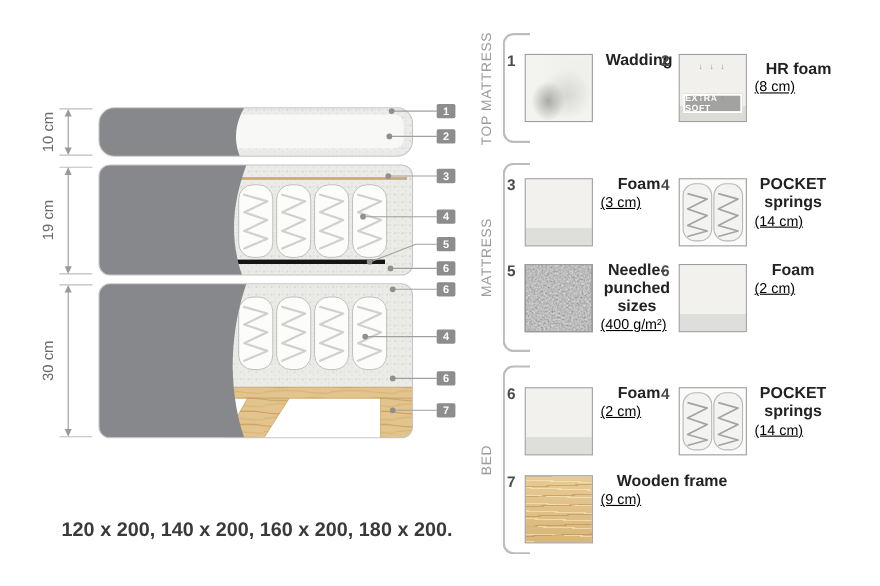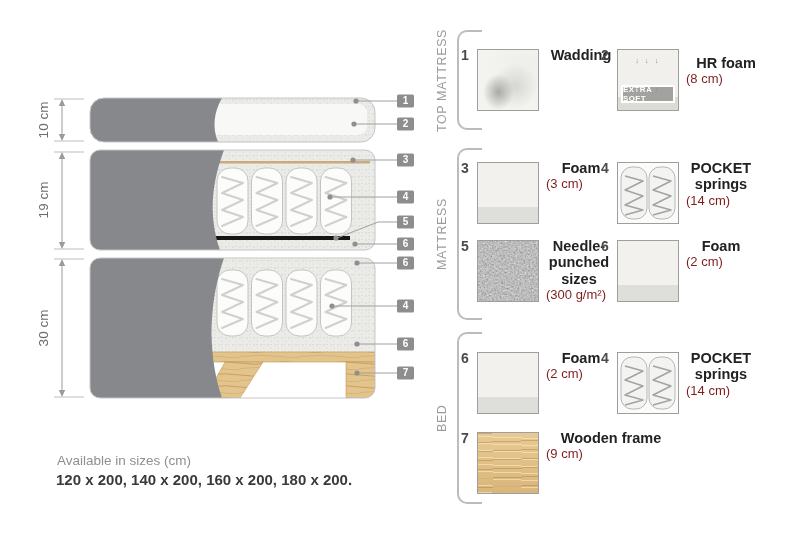--- a/index.html
+++ b/index.html
@@ -20,28 +20,28 @@
       radial-gradient(22px 26px at 34% 70%, #a9a9a6 0%, rgba(169,169,166,0) 70%),
       radial-gradient(30px 30px at 62% 60%, #d6d6d2 0%, rgba(214,214,210,0) 75%),
       radial-gradient(44px 44px at 76% 28%, #eeeeeb 0%, rgba(238,238,235,0) 85%),
       #f3f3f0;}
   .swatch-wood{background:
       repeating-linear-gradient(178deg, rgba(164,117,52,.38) 0 1px, rgba(0,0,0,0) 1px 9px),
       repeating-linear-gradient(2deg, rgba(255,238,198,.55) 0 1px, rgba(0,0,0,0) 1px 7px),
       linear-gradient(#e7ca94, #d9b67a);}
   .lbl{position:absolute;line-height:1.13;}
   .lbl .nm{display:block;font-size:14.5px;font-weight:bold;color:#222;text-align:center;}
-  .lbl .sz{display:block;font-size:13px;color:#7f1d1d;margin-top:1px;white-space:nowrap;}
+  .lbl .sz{display:block;font-size:13px;color:#000000;margin-top:1px;white-space:nowrap;text-decoration:underline;}
   .badge{position:absolute;left:3px;right:3px;top:35px;height:14px;background:#a2a2a0;border:2px solid #ffffff;
          color:#fff;font-size:8px;font-weight:bold;letter-spacing:.4px;
          display:flex;align-items:center;justify-content:center;}
   .b-arrows{position:absolute;left:0;right:0;text-align:center;font-size:7.5px;color:#8f8f8f;letter-spacing:2px;}
   
   .avail{position:absolute;left:57px;top:453px;font-size:13.5px;color:#8f8f8f;}
-  .sizes{position:absolute;left:56px;top:471px;font-size:15px;font-weight:bold;color:#3a3a3a;}
+  .sizes{position:absolute;left:56px;top:471px;font-size:18px;font-weight:bold;color:#3a3a3a;}
 </style>
 </head>
 <body>
 
 <div class="stage">
 
   <svg class="abs" style="left:0;top:0;" width="430" height="533" viewBox="0 0 430 533">
     <defs>
       <pattern id="speck" patternUnits="userSpaceOnUse" width="7" height="7">
         <rect width="7" height="7" fill="#ebebe8"></rect>
@@ -248,21 +248,21 @@
         <filter id="feltN" x="0" y="0" width="100%" height="100%">
           <feTurbulence type="fractalNoise" baseFrequency="0.55" numOctaves="3" seed="4"></feTurbulence>
           <feColorMatrix type="matrix" values="0.3 0.3 0.3 0 0.05  0.3 0.3 0.3 0 0.05  0.3 0.3 0.3 0 0.05  0 0 0 0 1"></feColorMatrix>
         </filter>
       </defs>
       <rect width="60" height="60" filter="url(#feltN)"></rect>
     </svg>
   </div>
   <div class="lbl" style="left:546px;top:238px;width:66px;">
     <span class="nm">Needle-punched sizes</span>
-    <span class="sz">(300 g/m²)</span>
+    <span class="sz">(400 g/m²)</span>
   </div>
 
   <span class="item-num" style="left:601px;top:238px;">6</span>
   <div class="swatch swatch-foam" style="left:617px;top:240px;"></div>
   <div class="lbl" style="left:686px;top:238px;width:70px;">
     <span class="nm">Foam</span>
     <span class="sz">(2 cm)</span>
   </div>
 
   <span class="item-num" style="left:461px;top:350px;">6</span>
@@ -286,16 +286,15 @@
     <span class="sz">(14 cm)</span>
   </div>
 
   <span class="item-num" style="left:461px;top:430px;">7</span>
   <div class="swatch swatch-wood" style="left:477px;top:432px;"></div>
   <div class="lbl" style="left:546px;top:430px;width:130px;">
     <span class="nm">Wooden frame</span>
     <span class="sz">(9 cm)</span>
   </div>
 
-  <div class="avail">Available in sizes (cm)</div>
   <div class="sizes">120 x 200, 140 x 200, 160 x 200, 180 x 200.</div>
 
 </div>
 
 </body></html>

